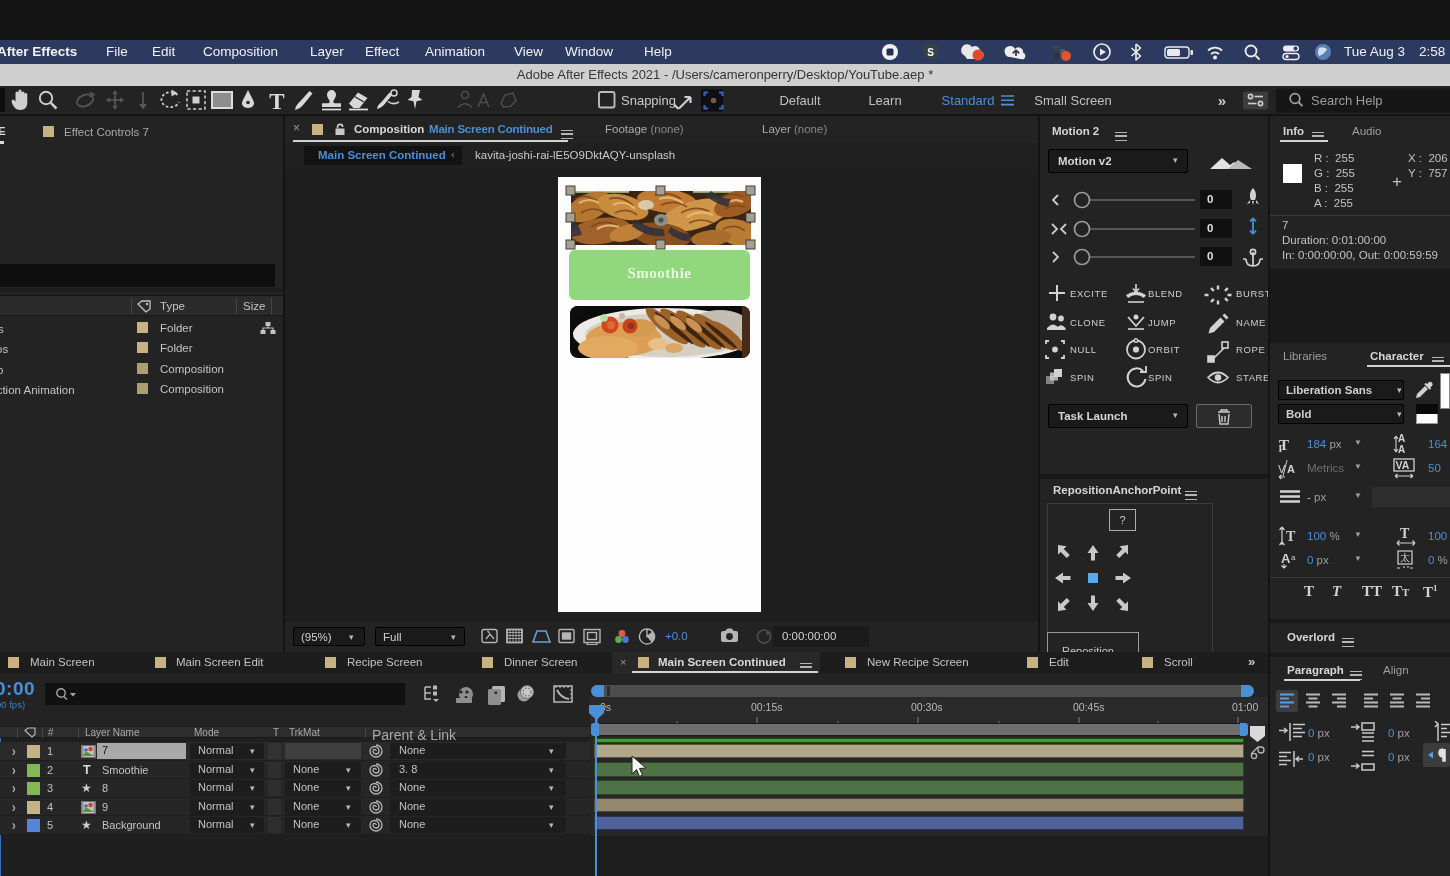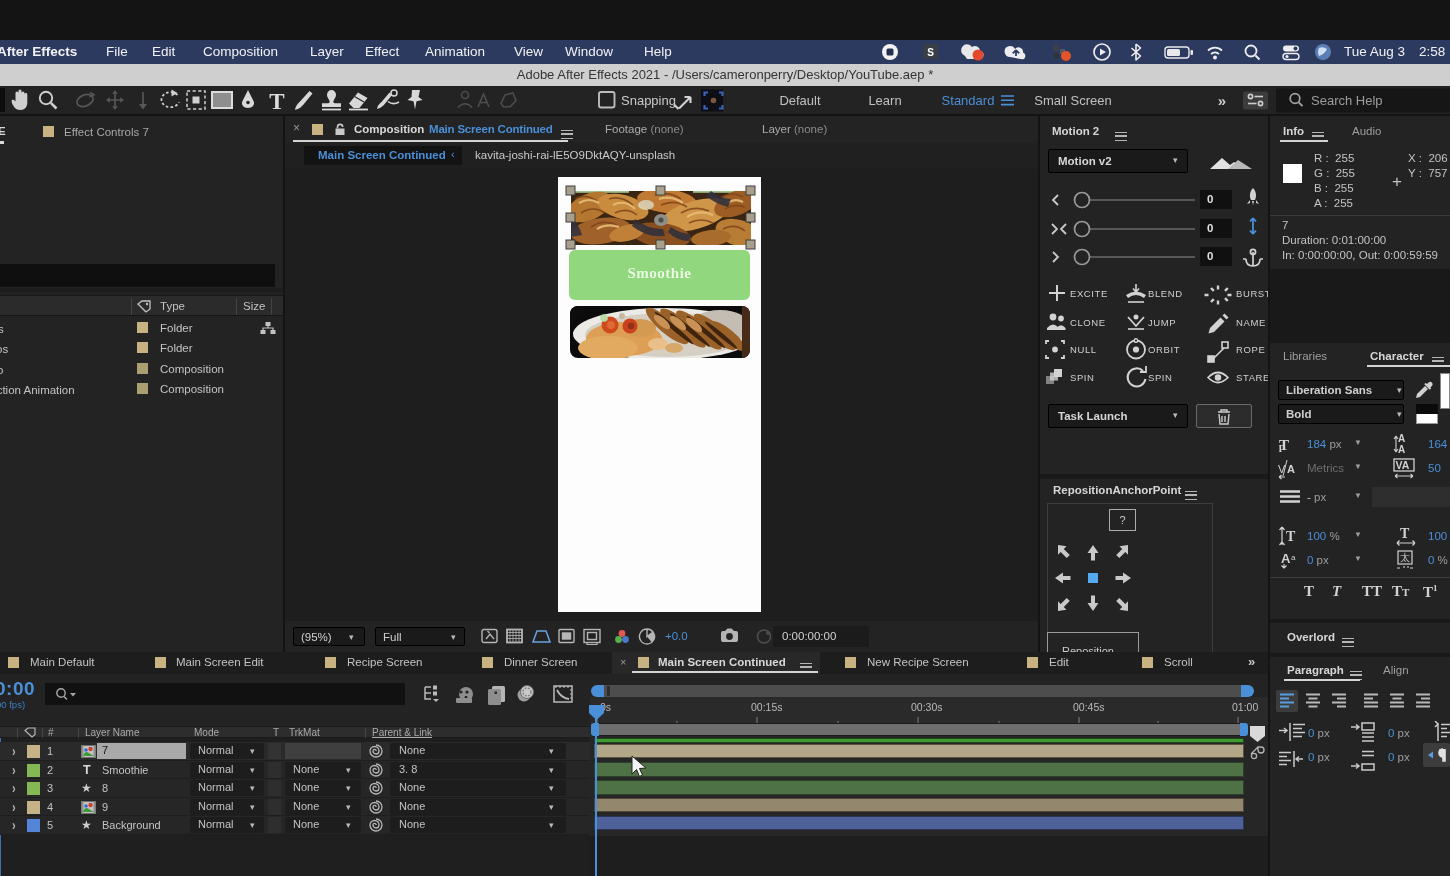--- a/index.html
+++ b/index.html
@@ -706,21 +706,21 @@
           </svg>
     </div>
   </div>
 </div>
 
 <div id="timeline" class="panel" style="left:0;top:612px;width:1268px;height:264px;background:#1f1f1f;border:1px solid #3a6fb5;">
  <div class="abs" style="left:-1px;top:-1px;width:1268px;height:264px;overflow:hidden;">
 
   <div class="abs" style="left:0;top:0;width:1268px;height:22px;background:#1d1d1d;">
     <div class="abs" style="left:8px;top:5px;width:11px;height:11px;background:#c9b282;"></div>
-    <div class="abs tx" style="left:30px;top:4px;">Main Default</div>
+    <div class="abs tx" style="left:30px;top:4px;">Main Screen</div>
     <div class="abs" style="left:155px;top:5px;width:11px;height:11px;background:#c9b282;"></div>
     <div class="abs tx" style="left:176px;top:4px;">Main Screen Edit</div>
     <div class="abs" style="left:325px;top:5px;width:11px;height:11px;background:#c9b282;"></div>
     <div class="abs tx" style="left:347px;top:4px;">Recipe Screen</div>
     <div class="abs" style="left:482px;top:5px;width:11px;height:11px;background:#c9b282;"></div>
     <div class="abs tx" style="left:504px;top:4px;">Dinner Screen</div>
     <div class="abs" style="left:612px;top:0;width:208px;height:22px;background:#282828;"></div>
     <div class="abs" style="left:620px;top:4px;color:#9a9a9a;font-size:11px;">×</div>
     <div class="abs" style="left:638px;top:5px;width:11px;height:11px;background:#c9b282;"></div>
     <div class="abs tx" style="left:658px;top:4px;font-weight:bold;color:#d8d8d8;">Main Screen Continued</div>
@@ -799,21 +799,21 @@
 
   <div class="abs" style="left:0;top:74px;width:590px;height:12px;background:#2d2d2d;border-top:1px solid #1a1a1a;border-bottom:1px solid #1a1a1a;">
     <svg class="abs" style="left:24px;top:0px;" width="13" height="11" viewBox="0 0 13 11">
             <path d="M1 3.5 l3 -2.5 h7 v6.5 l-3 2.5 l-7 -6.5 z" fill="none" stroke="#b5b5b5" stroke-width="1.2"></path>
           </svg>
     <div class="abs" style="left:48px;top:0px;color:#a9a9a9;font-size:10px;">#</div>
     <div class="abs" style="left:85px;top:0px;color:#a9a9a9;font-size:10px;">Layer Name</div>
     <div class="abs" style="left:194px;top:0px;color:#a9a9a9;font-size:10px;">Mode</div>
     <div class="abs" style="left:273px;top:0px;color:#a9a9a9;font-size:10px;">T</div>
     <div class="abs" style="left:289px;top:0px;color:#a9a9a9;font-size:10px;">TrkMat</div>
-    <div class="abs" style="left:372px;top:0px;color:#a9a9a9;font-size:10px;text-decoration:underline;">Parent &amp; Link</div>
+    <div class="abs" style="left:372px;top:0px;color:#a9a9a9;font-size:14px;">Parent &amp; Link</div>
     <div class="abs" style="left:17px;top:1px;width:1px;height:10px;background:#454545;"></div>
     <div class="abs" style="left:42px;top:1px;width:1px;height:10px;background:#454545;"></div>
     <div class="abs" style="left:78px;top:1px;width:1px;height:10px;background:#454545;"></div>
     <div class="abs" style="left:365px;top:1px;width:1px;height:10px;background:#454545;"></div>
   </div>
   <div id="rows" class="abs" style="left:0;top:90px;width:590px;height:94px;font-size:11px;color:#c3c3c3;">
 
     <div class="abs" style="left:0;top:0;width:590px;height:19px;background:#2a2a2a;border-bottom:1px solid #1e1e1e;"></div>
     <div class="abs" style="left:0;top:19px;width:590px;height:18px;background:#262626;border-bottom:1px solid #1e1e1e;"></div>
     <div class="abs" style="left:0;top:37px;width:590px;height:19px;background:#262626;border-bottom:1px solid #1e1e1e;"></div>

